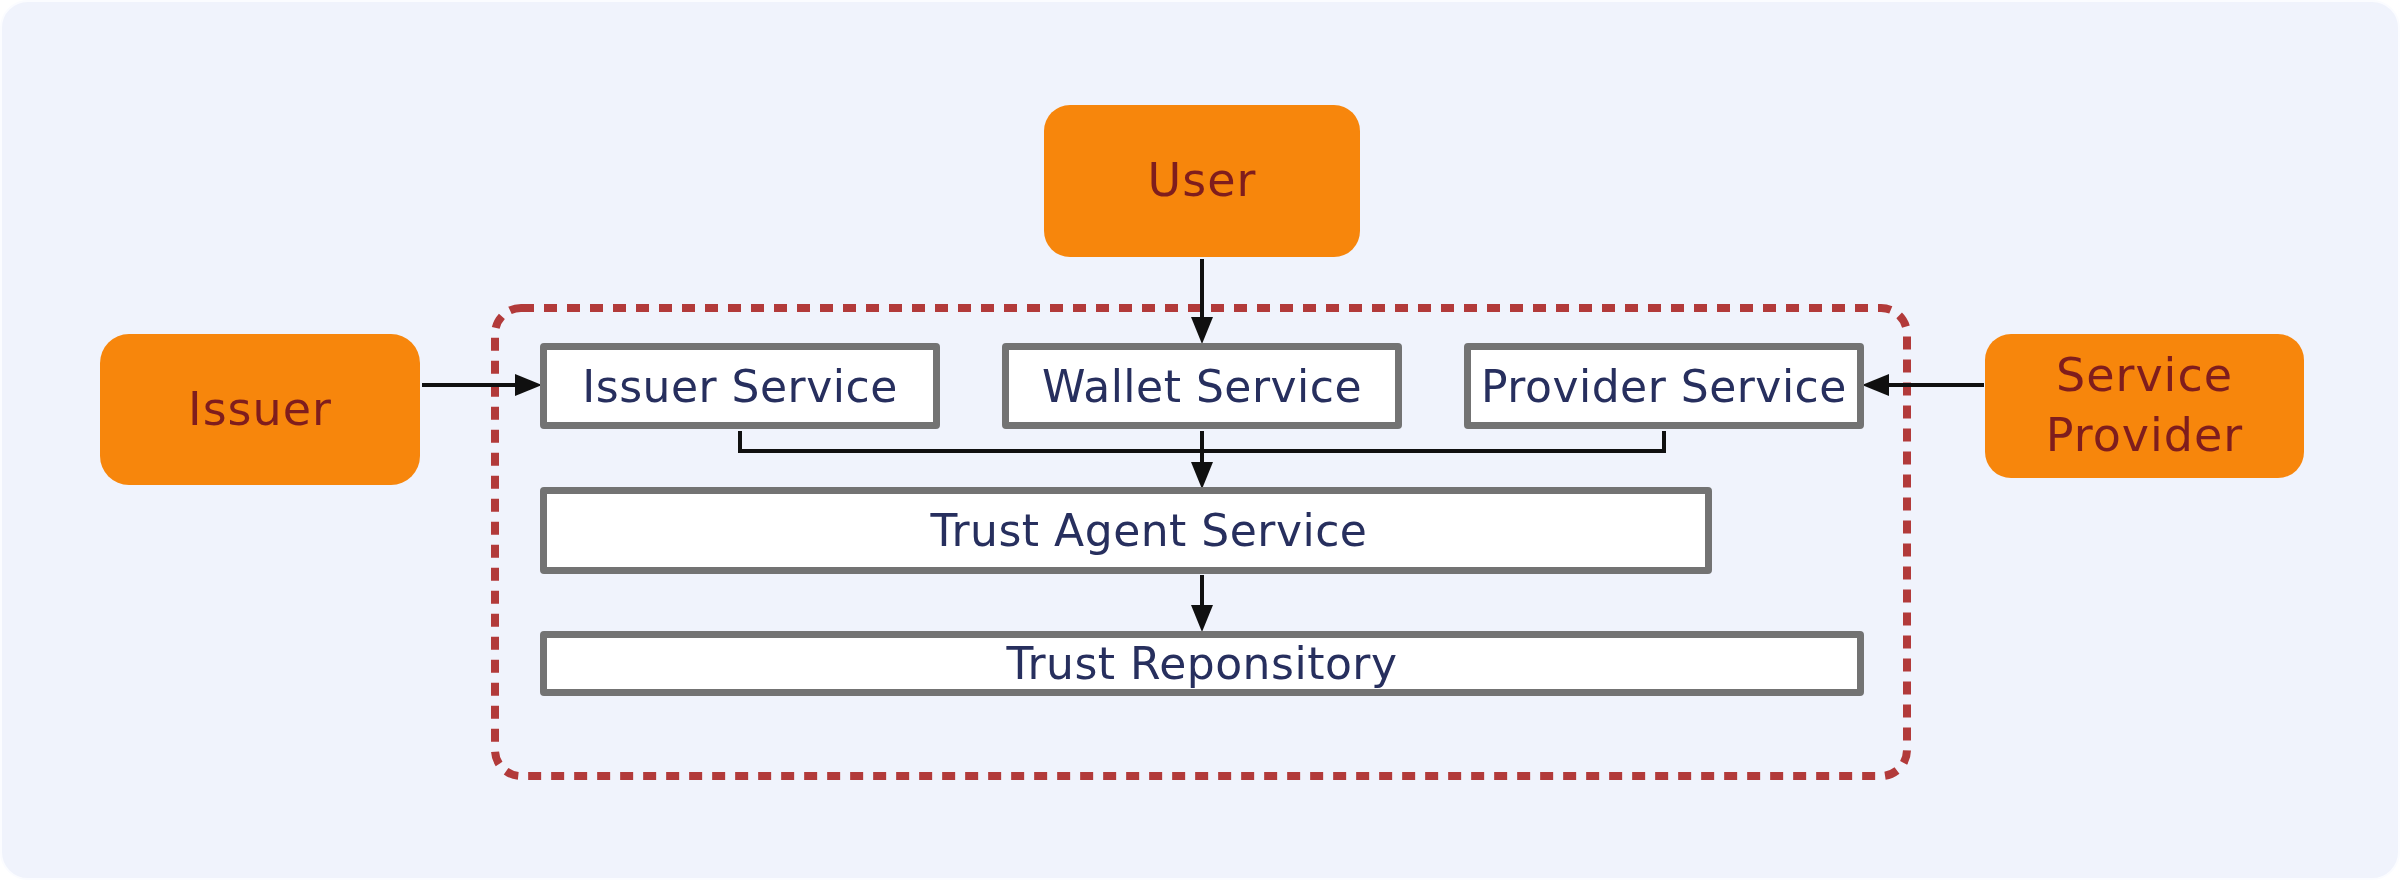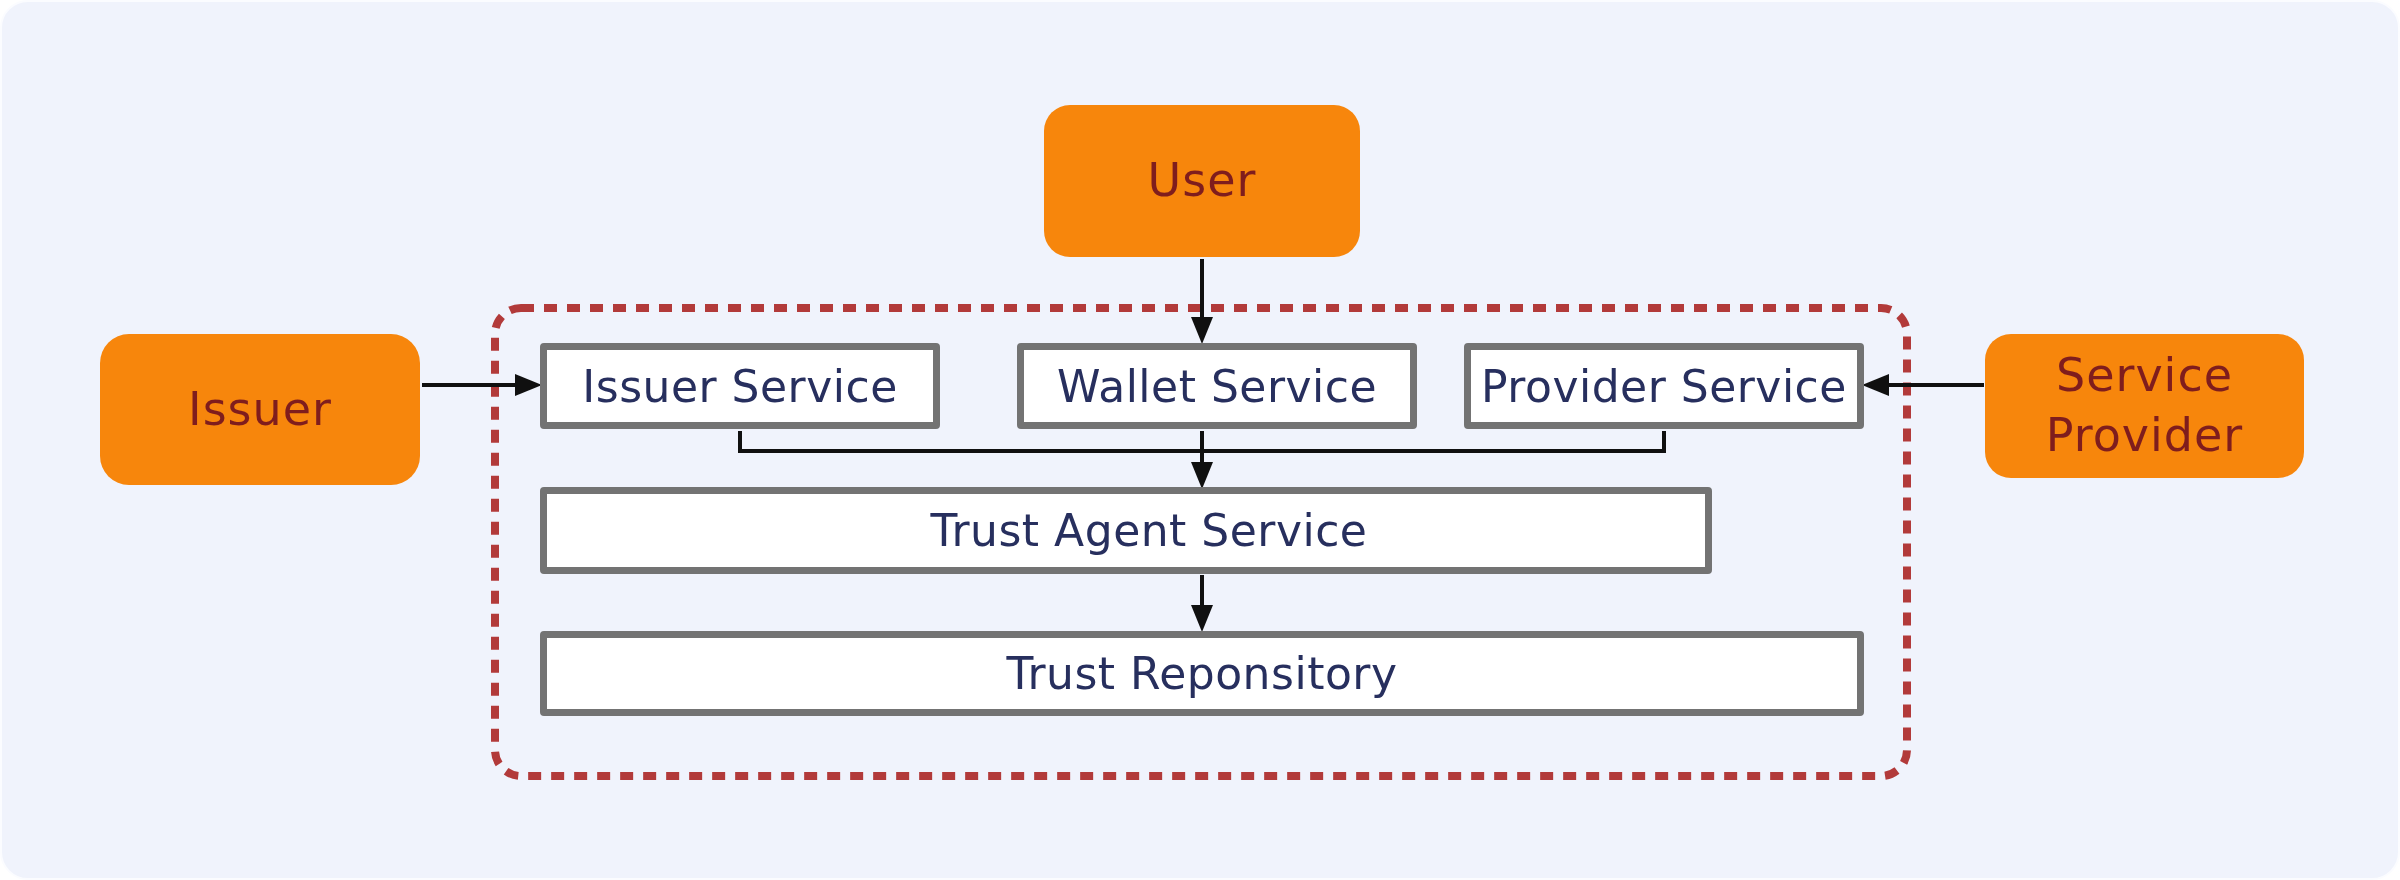--- a/index.html
+++ b/index.html
@@ -48,24 +48,24 @@
     border-radius: 4px;
     color: #272f5e;
     font-size: 44px;
     letter-spacing: 0.5px;
   }
   
   .pos-user              { left: 1042px; top: 103px; width: 316px;  height: 152px; }
   .pos-issuer            { left: 98px;   top: 332px; width: 320px;  height: 151px; border-radius: 29px; }
   .pos-service-provider  { left: 1983px; top: 332px; width: 319px;  height: 144px; padding: 0 30px; }
   .pos-issuer-service    { left: 538px;  top: 341px; width: 400px;  height: 86px; }
-  .pos-wallet-service    { left: 1000px; top: 341px; width: 400px;  height: 86px; margin-left: 15px; }
+  .pos-wallet-service    { left: 1000px; top: 341px; width: 400px;  height: 86px; }
   .pos-verifier-service  { left: 1462px; top: 341px; width: 400px;  height: 86px; }
   .pos-trust-agent       { left: 538px;  top: 485px; width: 1172px; height: 87px; padding-left: 46px; }
-  .pos-trust-repository  { left: 538px;  top: 629px; width: 1324px; height: 85px; }
+  .pos-trust-repository  { left: 538px;  top: 629px; width: 1324px; height: 65px; }
 </style>
 </head>
 <body>
 
 <div class="card">
 
   <svg class="overlay" viewBox="0 0 2400 880" xmlns="http://www.w3.org/2000/svg">
 
     <rect x="493" y="306" width="1412" height="468" rx="26" fill="none" stroke="#b23a3a" stroke-width="8" stroke-dasharray="13 10"></rect>
 

